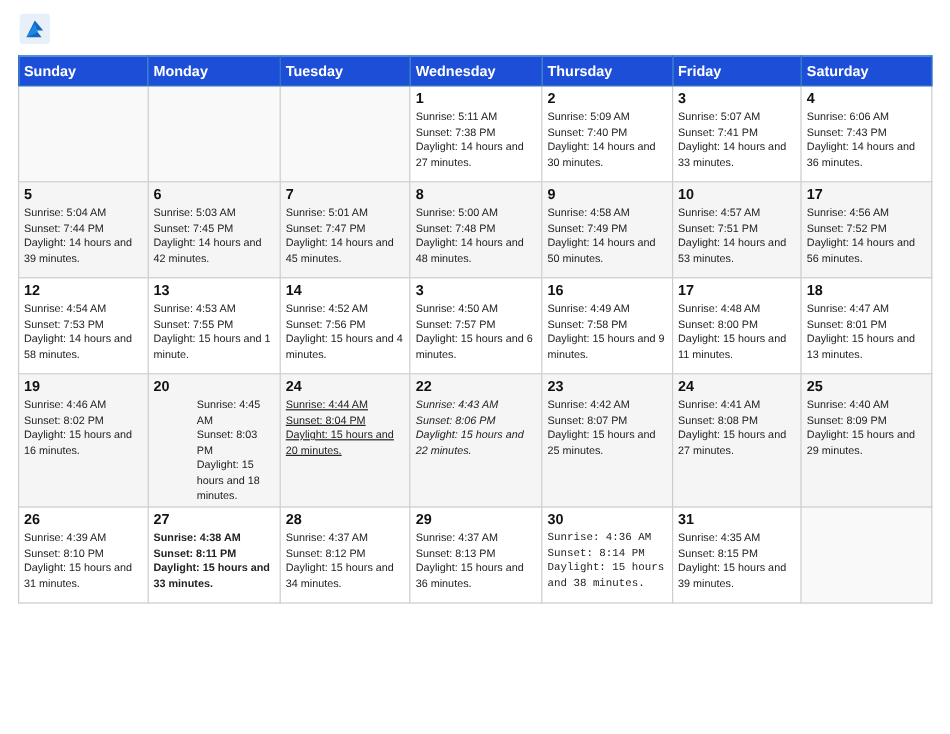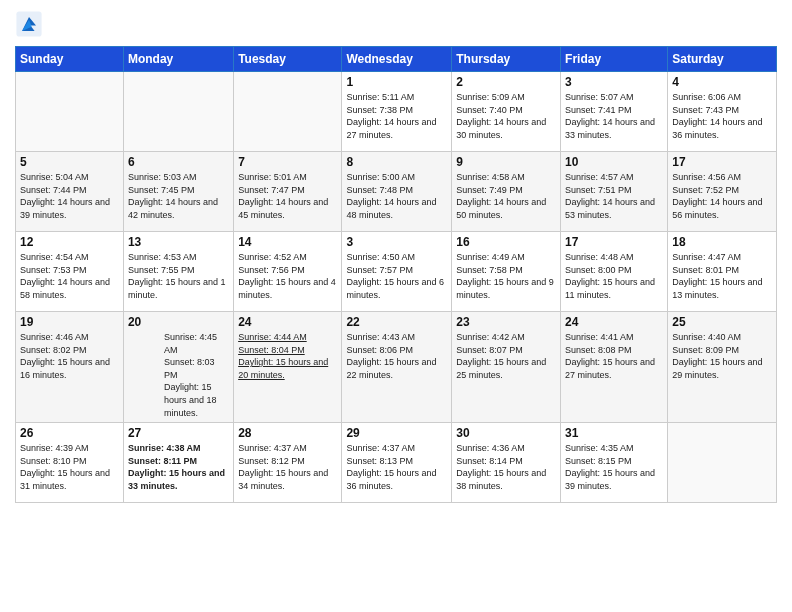--- a/index.html
+++ b/index.html
@@ -257,21 +257,21 @@
 Daylight: 15 hours and 18 minutes.</div>
           </td>
           <td>
             <div class="day-number">24</div>
             <div class="day-info" style="white-space: pre-line; text-decoration: underline;">Sunrise: 4:44 AM
 Sunset: 8:04 PM
 Daylight: 15 hours and 20 minutes.</div>
           </td>
           <td>
             <div class="day-number">22</div>
-            <div class="day-info" style="white-space: pre-line;">Sunrise: 4:43 AM
+            <div class="day-info" style="white-space: pre-line; font-style: italic;">Sunrise: 4:43 AM
 Sunset: 8:06 PM
 Daylight: 15 hours and 22 minutes.</div>
           </td>
           <td>
             <div class="day-number">23</div>
             <div class="day-info" style="white-space: pre-line;">Sunrise: 4:42 AM
 Sunset: 8:07 PM
 Daylight: 15 hours and 25 minutes.</div>
           </td>
           <td>
@@ -307,21 +307,21 @@
 Daylight: 15 hours and 34 minutes.</div>
           </td>
           <td>
             <div class="day-number">29</div>
             <div class="day-info" style="white-space: pre-line;">Sunrise: 4:37 AM
 Sunset: 8:13 PM
 Daylight: 15 hours and 36 minutes.</div>
           </td>
           <td>
             <div class="day-number">30</div>
-            <div class="day-info" style="white-space: pre-line;">Sunrise: 4:36 AM
+            <div class="day-info" style="white-space: pre-line; font-family: Liberation Mono, monospace;">Sunrise: 4:36 AM
 Sunset: 8:14 PM
 Daylight: 15 hours and 38 minutes.</div>
           </td>
           <td>
             <div class="day-number">31</div>
             <div class="day-info" style="white-space: pre-line;">Sunrise: 4:35 AM
 Sunset: 8:15 PM
 Daylight: 15 hours and 39 minutes.</div>
           </td>
           <td class="empty-cell"></td>

